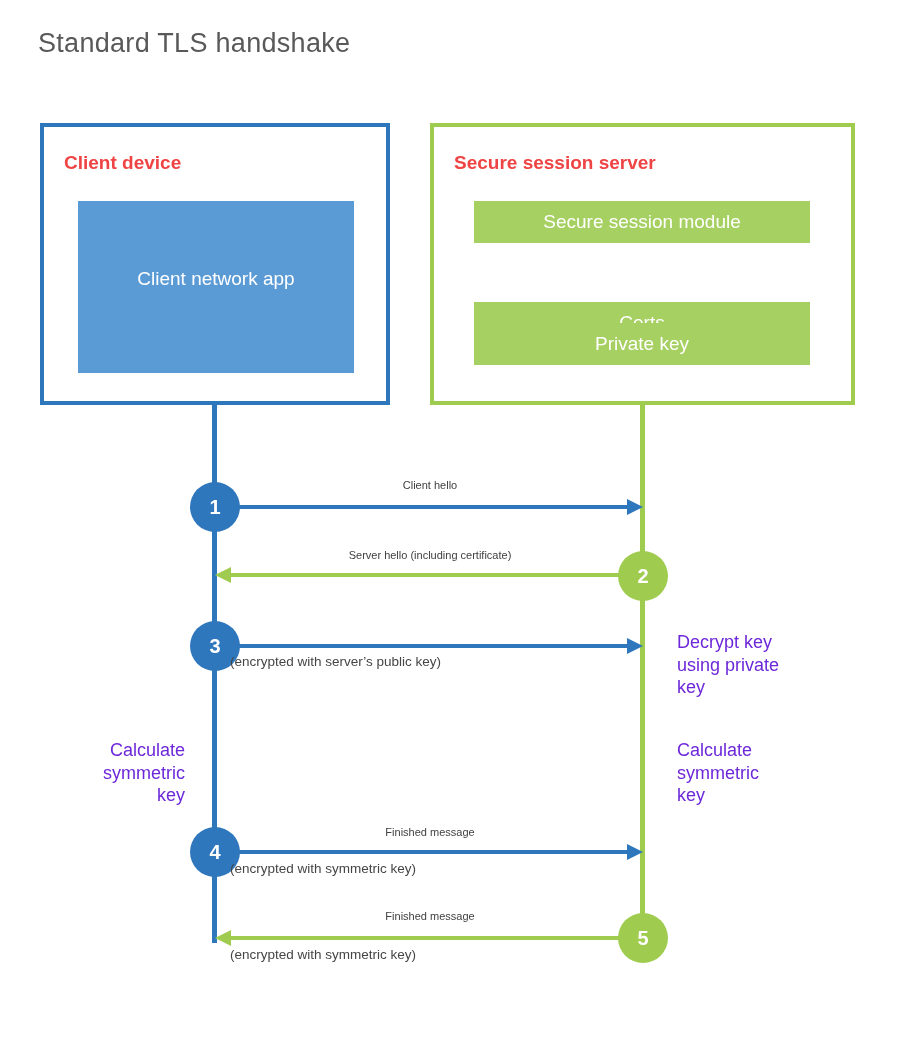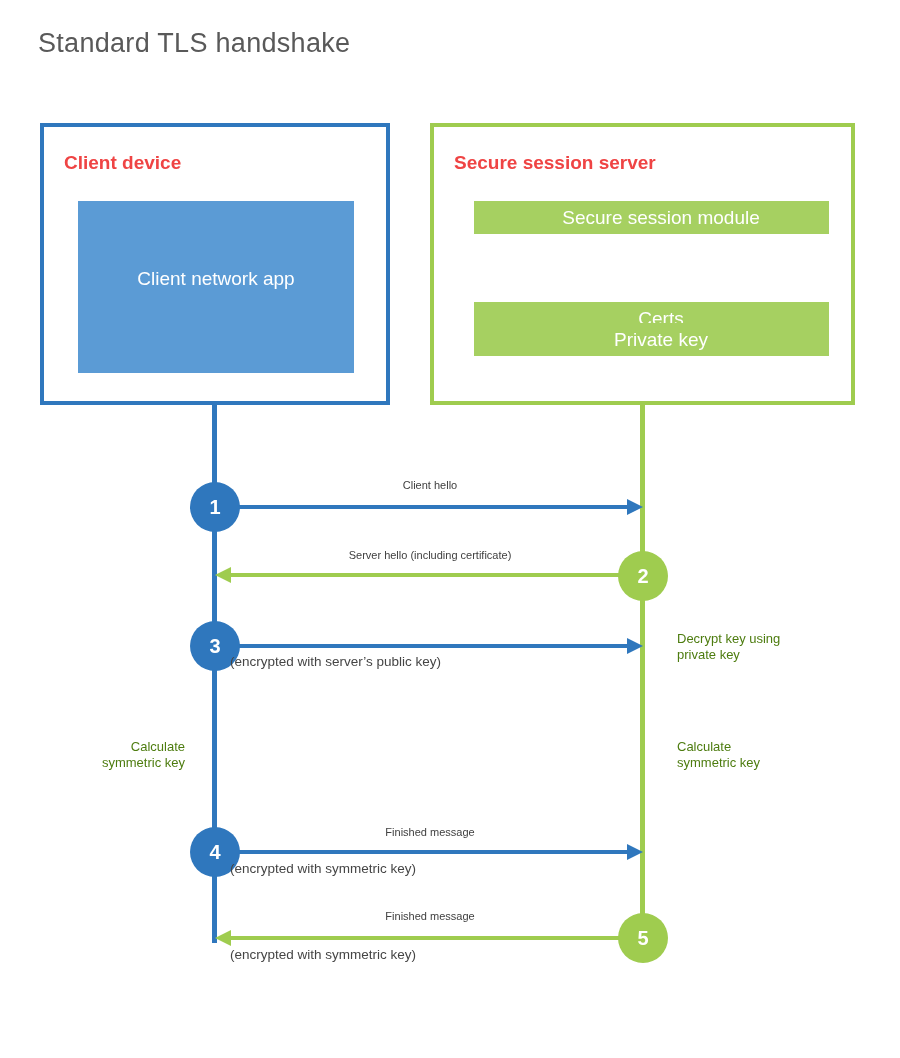--- a/index.html
+++ b/index.html
@@ -53,28 +53,27 @@
   .client-app .app-label {
     width: 180px;
     text-align: center;
     color: #ffffff;
     font-size: 19px;
     line-height: 1.4;
   }
   .server-bar {
     position: absolute;
     left: 474px;
-    width: 336px; height: 33px;
+    width: 336px; height: 42px;
     background: #a6d061;
     color: #ffffff;
     font-size: 19px;
     display: flex;
     align-items: center;
     justify-content: center;
-    padding-left: 19px;
   }
   .server-bar.bar-0 { top: 201px; }
   .server-bar.bar-1 { top: 262px; margin-top: 40px; }
   .server-bar.bar-2 { top: 323px; }
   
   .lifeline { position: absolute; width: 5px; z-index: 1; }
   .lifeline.client-line { left: 212px; top: 405px; height: 538px; background: #2f77bd; }
   .lifeline.server-line { left: 640px; top: 405px; height: 535px; background: #9fcc4f; }
   
   .step-circle {
@@ -142,23 +141,23 @@
   .lbl-2 { top: 549px; }
   .lbl-3 { top: 621px; }
   .sub-3 { top: 654px; }
   .lbl-4 { top: 826px; }
   .sub-4 { top: 861px; }
   .lbl-5 { top: 910px; }
   .sub-5 { top: 947px; }
   
   .side-note {
     position: absolute;
-    font-size: 13px;
+    font-size: 18px;
     line-height: 1.25;
-    color: #4d7c0f;
+    color: #6d28d9;
     z-index: 4;
   }
   .note-decrypt { left: 677px; top: 631px; width: 130px; text-align: left; }
   .note-calc-left { left: 75px; top: 739px; width: 110px; text-align: right; }
   .note-calc-right { left: 677px; top: 739px; width: 110px; text-align: left; }
 </style>
 </head>
 <body>
 
 <div class="canvas">

